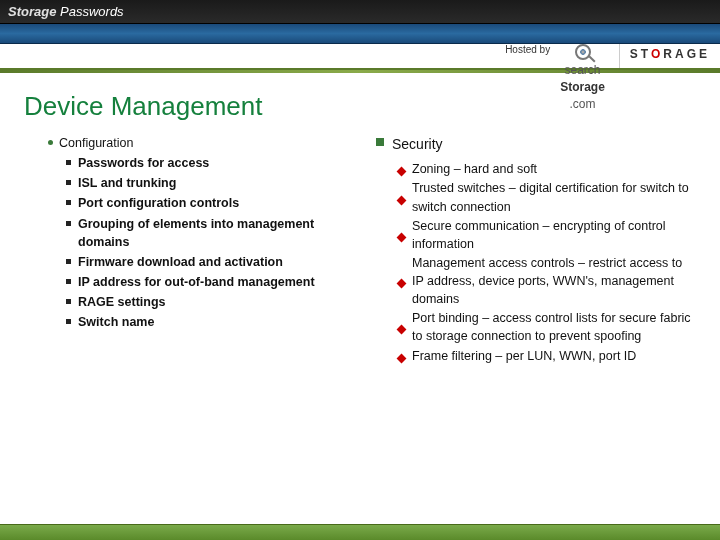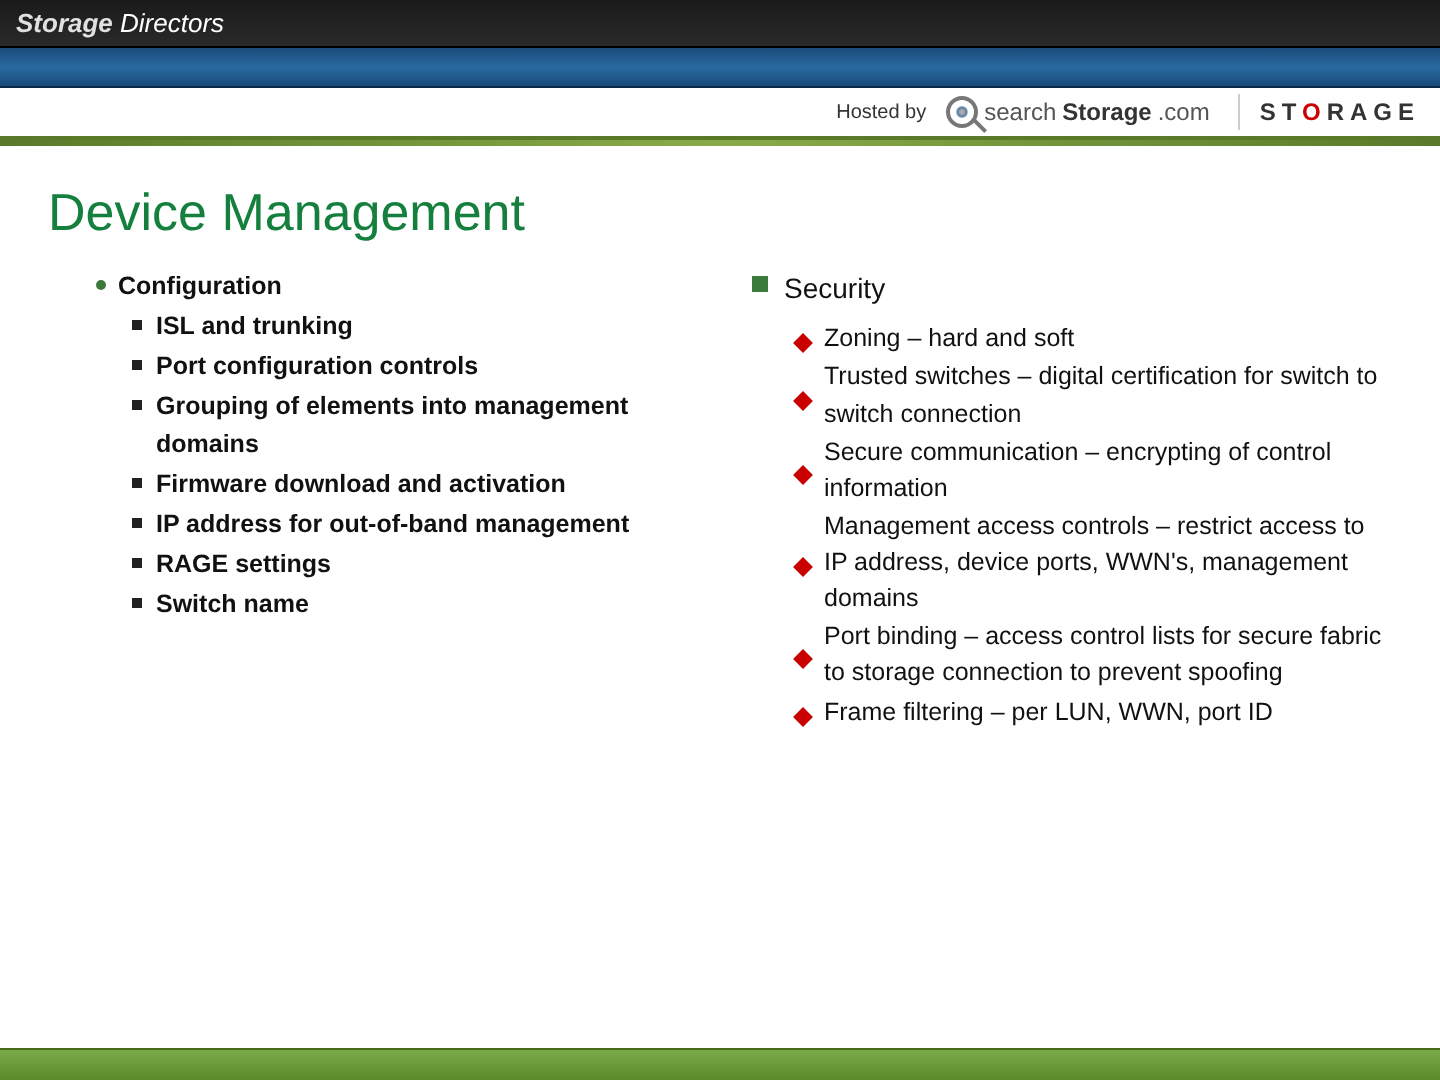--- a/index.html
+++ b/index.html
@@ -32,36 +32,36 @@
   .topbar-accent {
     height: 20px;
     background: linear-gradient(to bottom, #1a4a7a 0%, #2a6aa0 50%, #1a4a7a 100%);
     border-bottom: 1px solid #0a2a4a;
   }
 
   
   .hostedrow {
     height: 26px;
     display: flex;
-    align-items: center;
     justify-content: flex-end;
     padding-right: 10px;
     gap: 10px;
     border-bottom: 2px solid #5a7a2a;
   }
   .hostedby {
     font-size: 10px;
     color: #333;
   }
   .search-storage {
     display: flex;
     align-items: center;
     gap: 3px;
     font-size: 12px;
     color: #555;
+    flex-direction: column;
   }
   .search-storage .bold { font-weight: bold; color: #333; }
   .storage-box {
     letter-spacing: 3px;
     font-weight: bold;
     font-size: 12px;
     color: #333;
   }
   .storage-box .o { color: #c00; }
   .storage-box-wrap {
@@ -108,21 +108,21 @@
   .sublist {
     padding-left: 24px;
   }
   .l2 {
     display: flex;
     align-items: flex-start;
     gap: 6px;
     margin-bottom: 2px;
   }
   .l2 .dot { flex-shrink: 0; width: 5px; height: 5px; border-radius: 50%; background: #3a7a3a; margin-top: 6px; }
-  .l2 .label { font-weight: bold; font-size: 12.5px; }
+  .l2 .label { font-weight: normal; font-size: 12.5px; }
 
   .l3list {
     padding-left: 18px;
   }
   .l3 {
     display: flex;
     align-items: flex-start;
     gap: 7px;
     margin-bottom: 2px;
   }
@@ -178,21 +178,21 @@
     background: radial-gradient(circle at 50% 50%, #aaa 20%, transparent 30%),
                 radial-gradient(circle at 50% 50%, #68a 45%, transparent 55%);
   }
 </style>
 </head>
 <body>
 
 <div class="topbar">
   <div class="topbar-logo">
     <span>Storage</span>
-    <span class="mgmt">Directors</span>
+    <span class="mgmt">Passwords</span>
   </div>
 </div>
 <div class="topbar-accent"></div>
 
 <div class="hostedrow">
   <span class="hostedby">Hosted by</span>
   <div class="search-storage">
     <span class="mag">
         <span class="eye"></span>
       </span>
@@ -213,20 +213,24 @@
 
     <div class="col">
       <div class="sublist">
         <div class="l2">
           <span class="dot"></span>
           <span class="label">Configuration</span>
         </div>
         <div class="l3list">
           <div class="l3">
               <span class="sq"></span>
+              <span class="label">Passwords for access</span>
+            </div>
+          <div class="l3">
+              <span class="sq"></span>
               <span class="label">ISL and trunking</span>
             </div>
           <div class="l3">
               <span class="sq"></span>
               <span class="label">Port configuration controls</span>
             </div>
           <div class="l3">
               <span class="sq"></span>
               <span class="label">Grouping of elements into management domains</span>
             </div>

